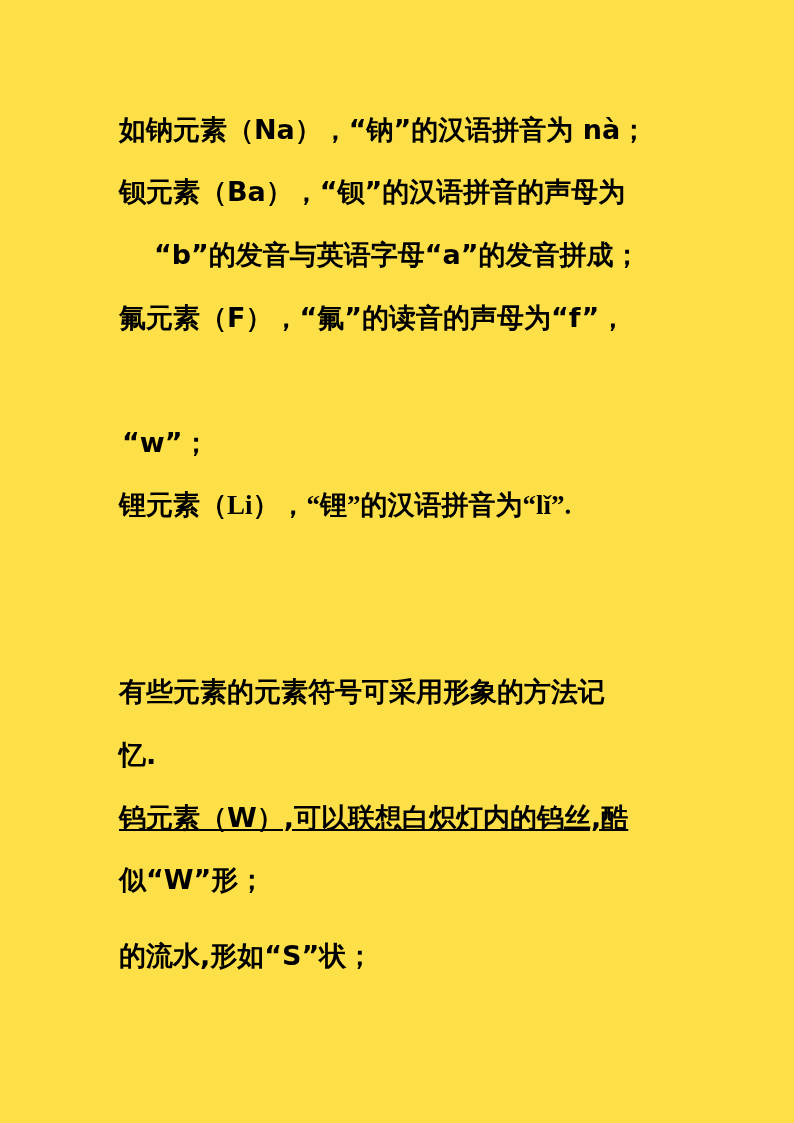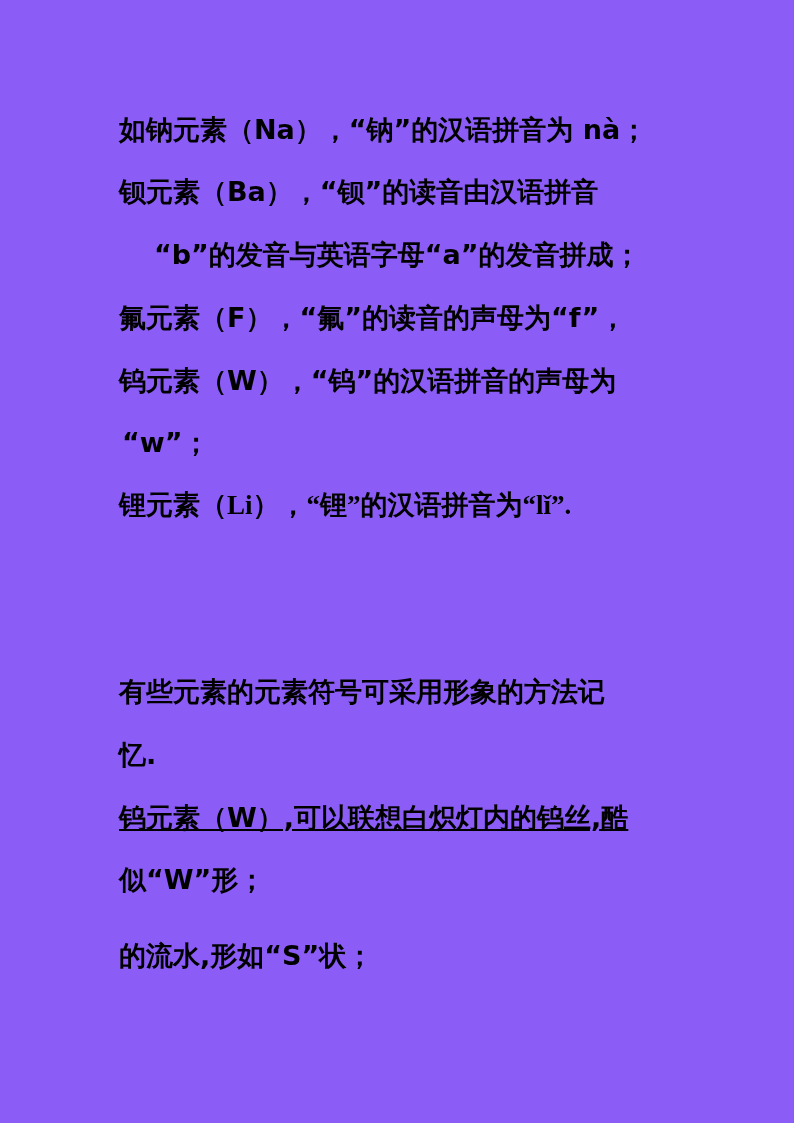--- a/index.html
+++ b/index.html
@@ -14,42 +14,41 @@
       overflow: hidden;
       font-family: "DejaVu Sans", "Liberation Sans", sans-serif;
       color: #000000;
     }
     .page {
       position: absolute;
       left: 0;
       top: 0;
       width: 794px;
       height: 1123px;
-      background: #8b5cf6;
+      background: #fde047;
     }
     .line {
       position: absolute;
       left: 119px;
       font-size: 27px;
       font-weight: bold;
       line-height: 32px;
       white-space: nowrap;
       letter-spacing: 0px;
     }
   </style>
 </head>
 <body>
 
 <div class="page">
 
   <div class="line" style="top:114px;">如钠元素（Na），“钠”的汉语拼音为 nà；</div>
-  <div class="line" style="top:176px;">钡元素（Ba），“钡”的读音由汉语拼音</div>
+  <div class="line" style="top:176px;">钡元素（Ba），“钡”的汉语拼音的声母为</div>
   <div class="line" style="top:239px; left:117px;margin-left:37px;">“b”的发音与英语字母“a”的发音拼成；</div>
   <div class="line" style="top:302px;">氟元素（F），“氟”的读音的声母为“f”，</div>
-  <div class="line" style="top:365px;">钨元素（W），“钨”的汉语拼音的声母为</div>
   <div class="line" style="top:427px; left:122px;">“w”；</div>
   <div class="line" style="top:489px;font-family:Liberation Serif, serif;">锂元素（Li），“锂”的汉语拼音为“lǐ”.</div>
 
   <div class="line" style="top:676px;">有些元素的元素符号可采用形象的方法记</div>
   <div class="line" style="top:739px;">忆.</div>
   <div class="line" style="top:802px;text-decoration:underline;">钨元素（W）,可以联想白炽灯内的钨丝,酷</div>
   <div class="line" style="top:864px;">似“W”形；</div>
   <div class="line" style="top:940px;">的流水,形如“S”状；</div>
 
 </div>

